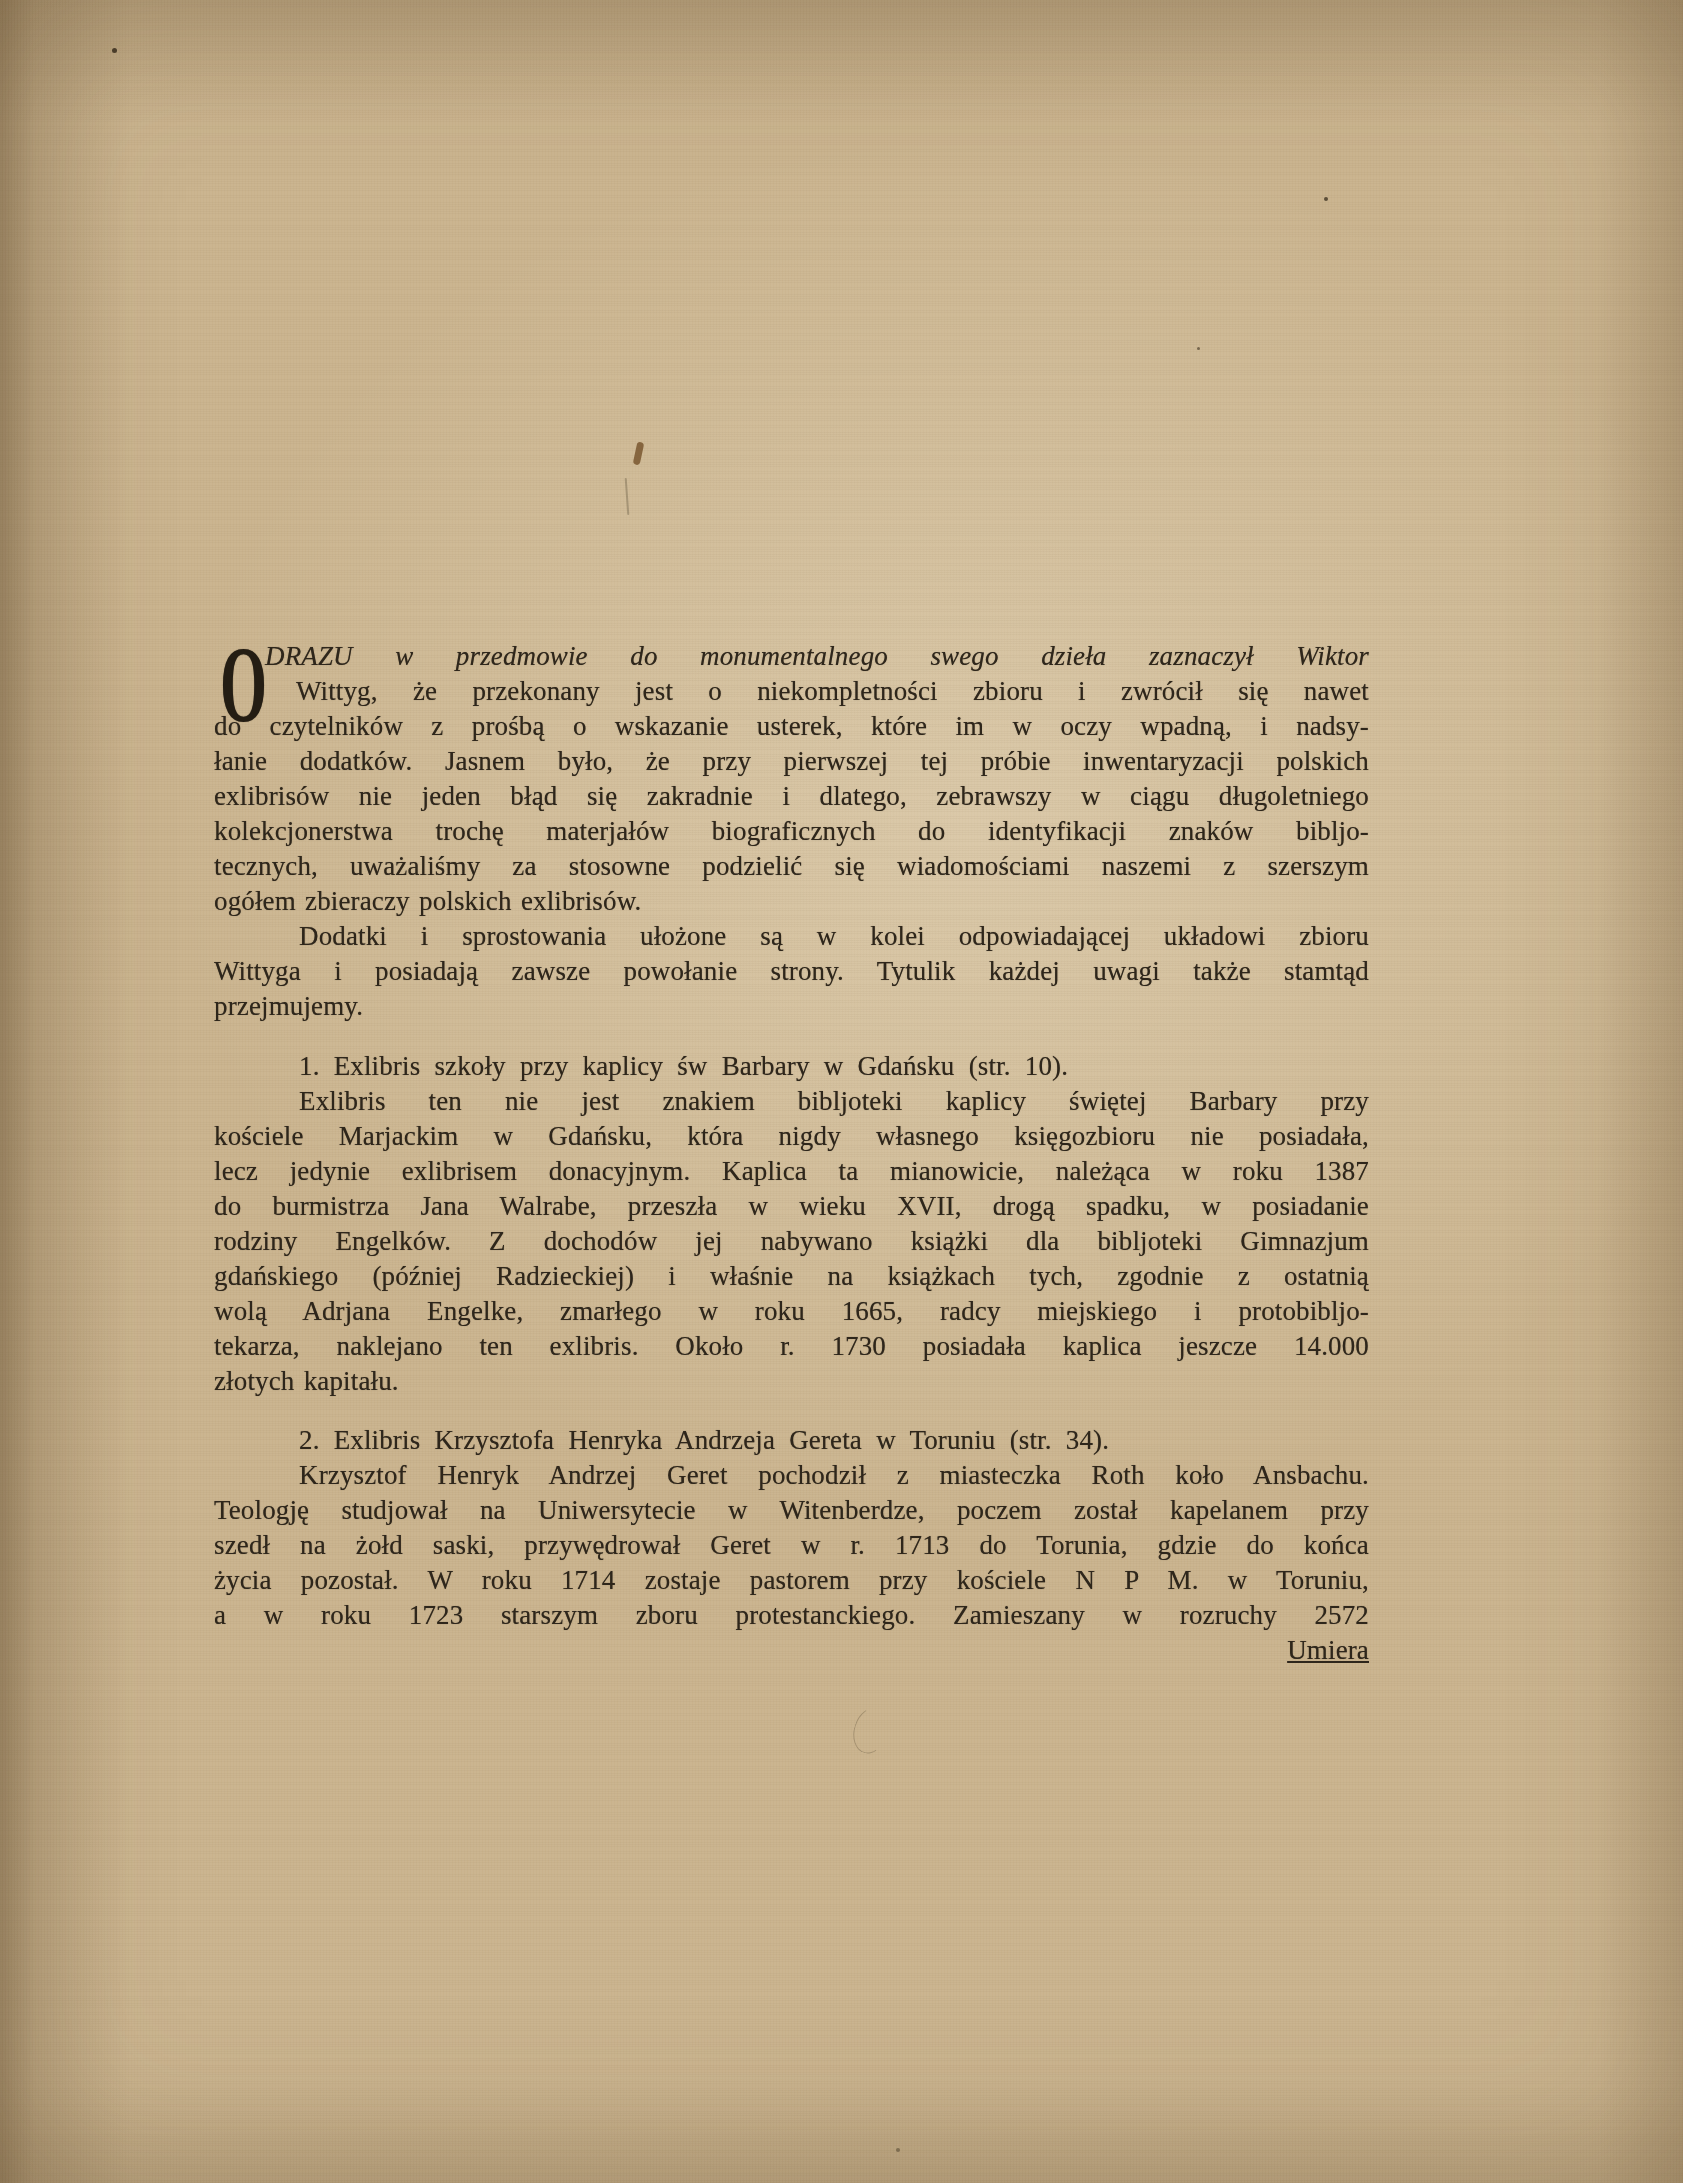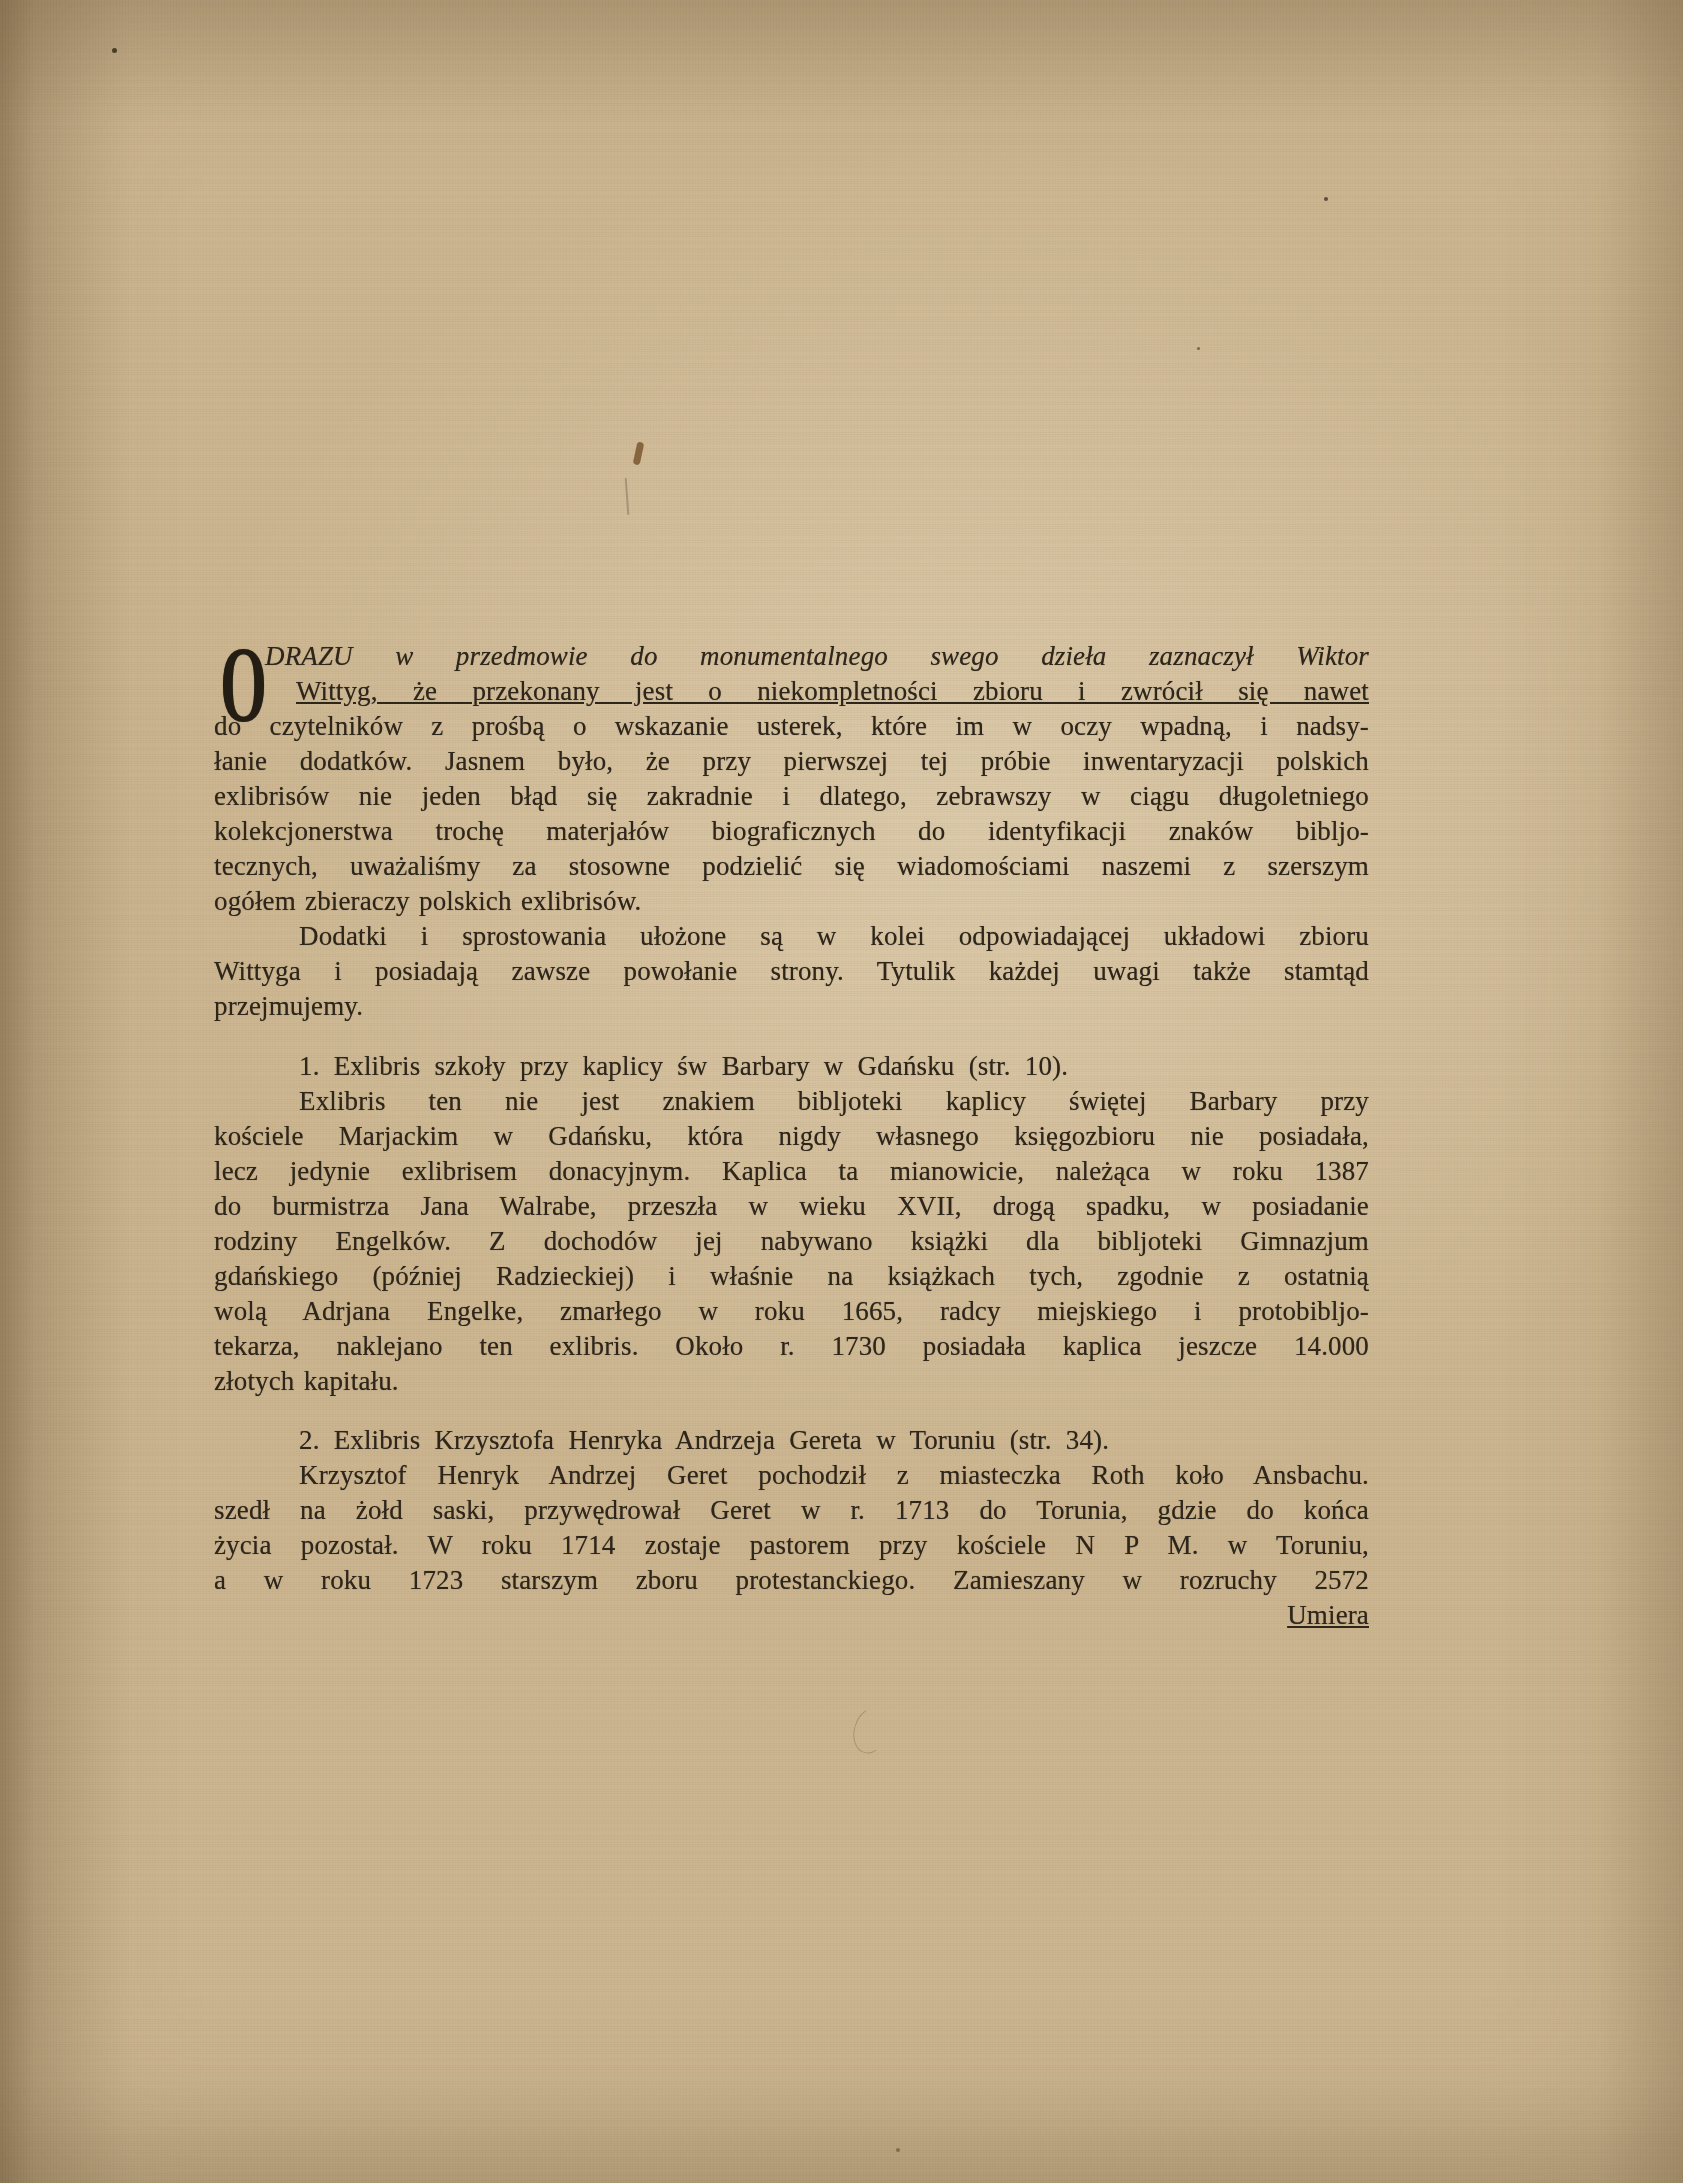--- a/index.html
+++ b/index.html
@@ -64,21 +64,21 @@
 </style>
 </head>
 <body>
 
 <div class="page">
   <div class="text-block">
     <span class="drop-cap">O</span>
     <div id="blocks">
         <div>
           <div class="line" style="padding-left: 51px; font-style: italic;">DRAZU w przedmowie do monumentalnego swego dzieła zaznaczył Wiktor</div>
-          <div class="line" style="padding-left: 82px; text-decoration: underline;">Wittyg, że przekonany jest o niekompletności zbioru i zwrócił się nawet</div>
+          <div class="line" style="padding-left: 82px;">Wittyg, że przekonany jest o niekompletności zbioru i zwrócił się nawet</div>
           <div class="line">do czytelników z prośbą o wskazanie usterek, które im w oczy wpadną, i nadsy-</div>
           <div class="line">łanie dodatków. Jasnem było, że przy pierwszej tej próbie inwentaryzacji polskich</div>
           <div class="line">exlibrisów nie jeden błąd się zakradnie i dlatego, zebrawszy w ciągu długoletniego</div>
           <div class="line">kolekcjonerstwa trochę materjałów biograficznych do identyfikacji znaków bibljo-</div>
           <div class="line">tecznych, uważaliśmy za stosowne podzielić się wiadomościami naszemi z szerszym</div>
           <div class="line last">ogółem zbieraczy polskich exlibrisów.</div>
         </div>
         <div>
           <div class="line" style="padding-left: 85px;">Dodatki i sprostowania ułożone są w kolei odpowiadającej układowi zbioru</div>
           <div class="line">Wittyga i posiadają zawsze powołanie strony. Tytulik każdej uwagi także stamtąd</div>
@@ -98,20 +98,21 @@
           <div class="line">wolą Adrjana Engelke, zmarłego w roku 1665, radcy miejskiego i protobibljo-</div>
           <div class="line">tekarza, naklejano ten exlibris. Około r. 1730 posiadała kaplica jeszcze 14.000</div>
           <div class="line last">złotych kapitału.</div>
         </div>
         <div class="block-gap"></div>
         <div>
           <div class="line last loose" style="padding-left: 85px;">2. Exlibris Krzysztofa Henryka Andrzeja Gereta w Toruniu (str. 34).</div>
         </div>
         <div>
           <div class="line" style="padding-left: 85px;">Krzysztof Henryk Andrzej Geret pochodził z miasteczka Roth koło Ansbachu.</div>
+          <div class="line">Teologję studjował na Uniwersytecie w Witenberdze, poczem został kapelanem przy</div>
           <div class="line">szedł na żołd saski, przywędrował Geret w r. 1713 do Torunia, gdzie do końca</div>
           <div class="line">życia pozostał. W roku 1714 zostaje pastorem przy kościele N P M. w Toruniu,</div>
           <div class="line">a w roku 1723 starszym zboru protestanckiego. Zamieszany w rozruchy 2572</div>
           <div class="line last right">Umiera</div>
         </div>
       </div>
   </div>
   <div id="artifacts">
       <div class="artifact" style="left: 635px; top: 442px; width: 7px; height: 23px; background: rgba(110, 74, 34, 0.75); border-radius: 3.8px; transform: rotate(12deg);"></div>
       <div class="artifact" style="left: 626px; top: 478px; width: 1.5px; height: 37px; background: rgba(90, 78, 55, 0.35); border-radius: 1.5px; transform: rotate(-4deg);"></div>

